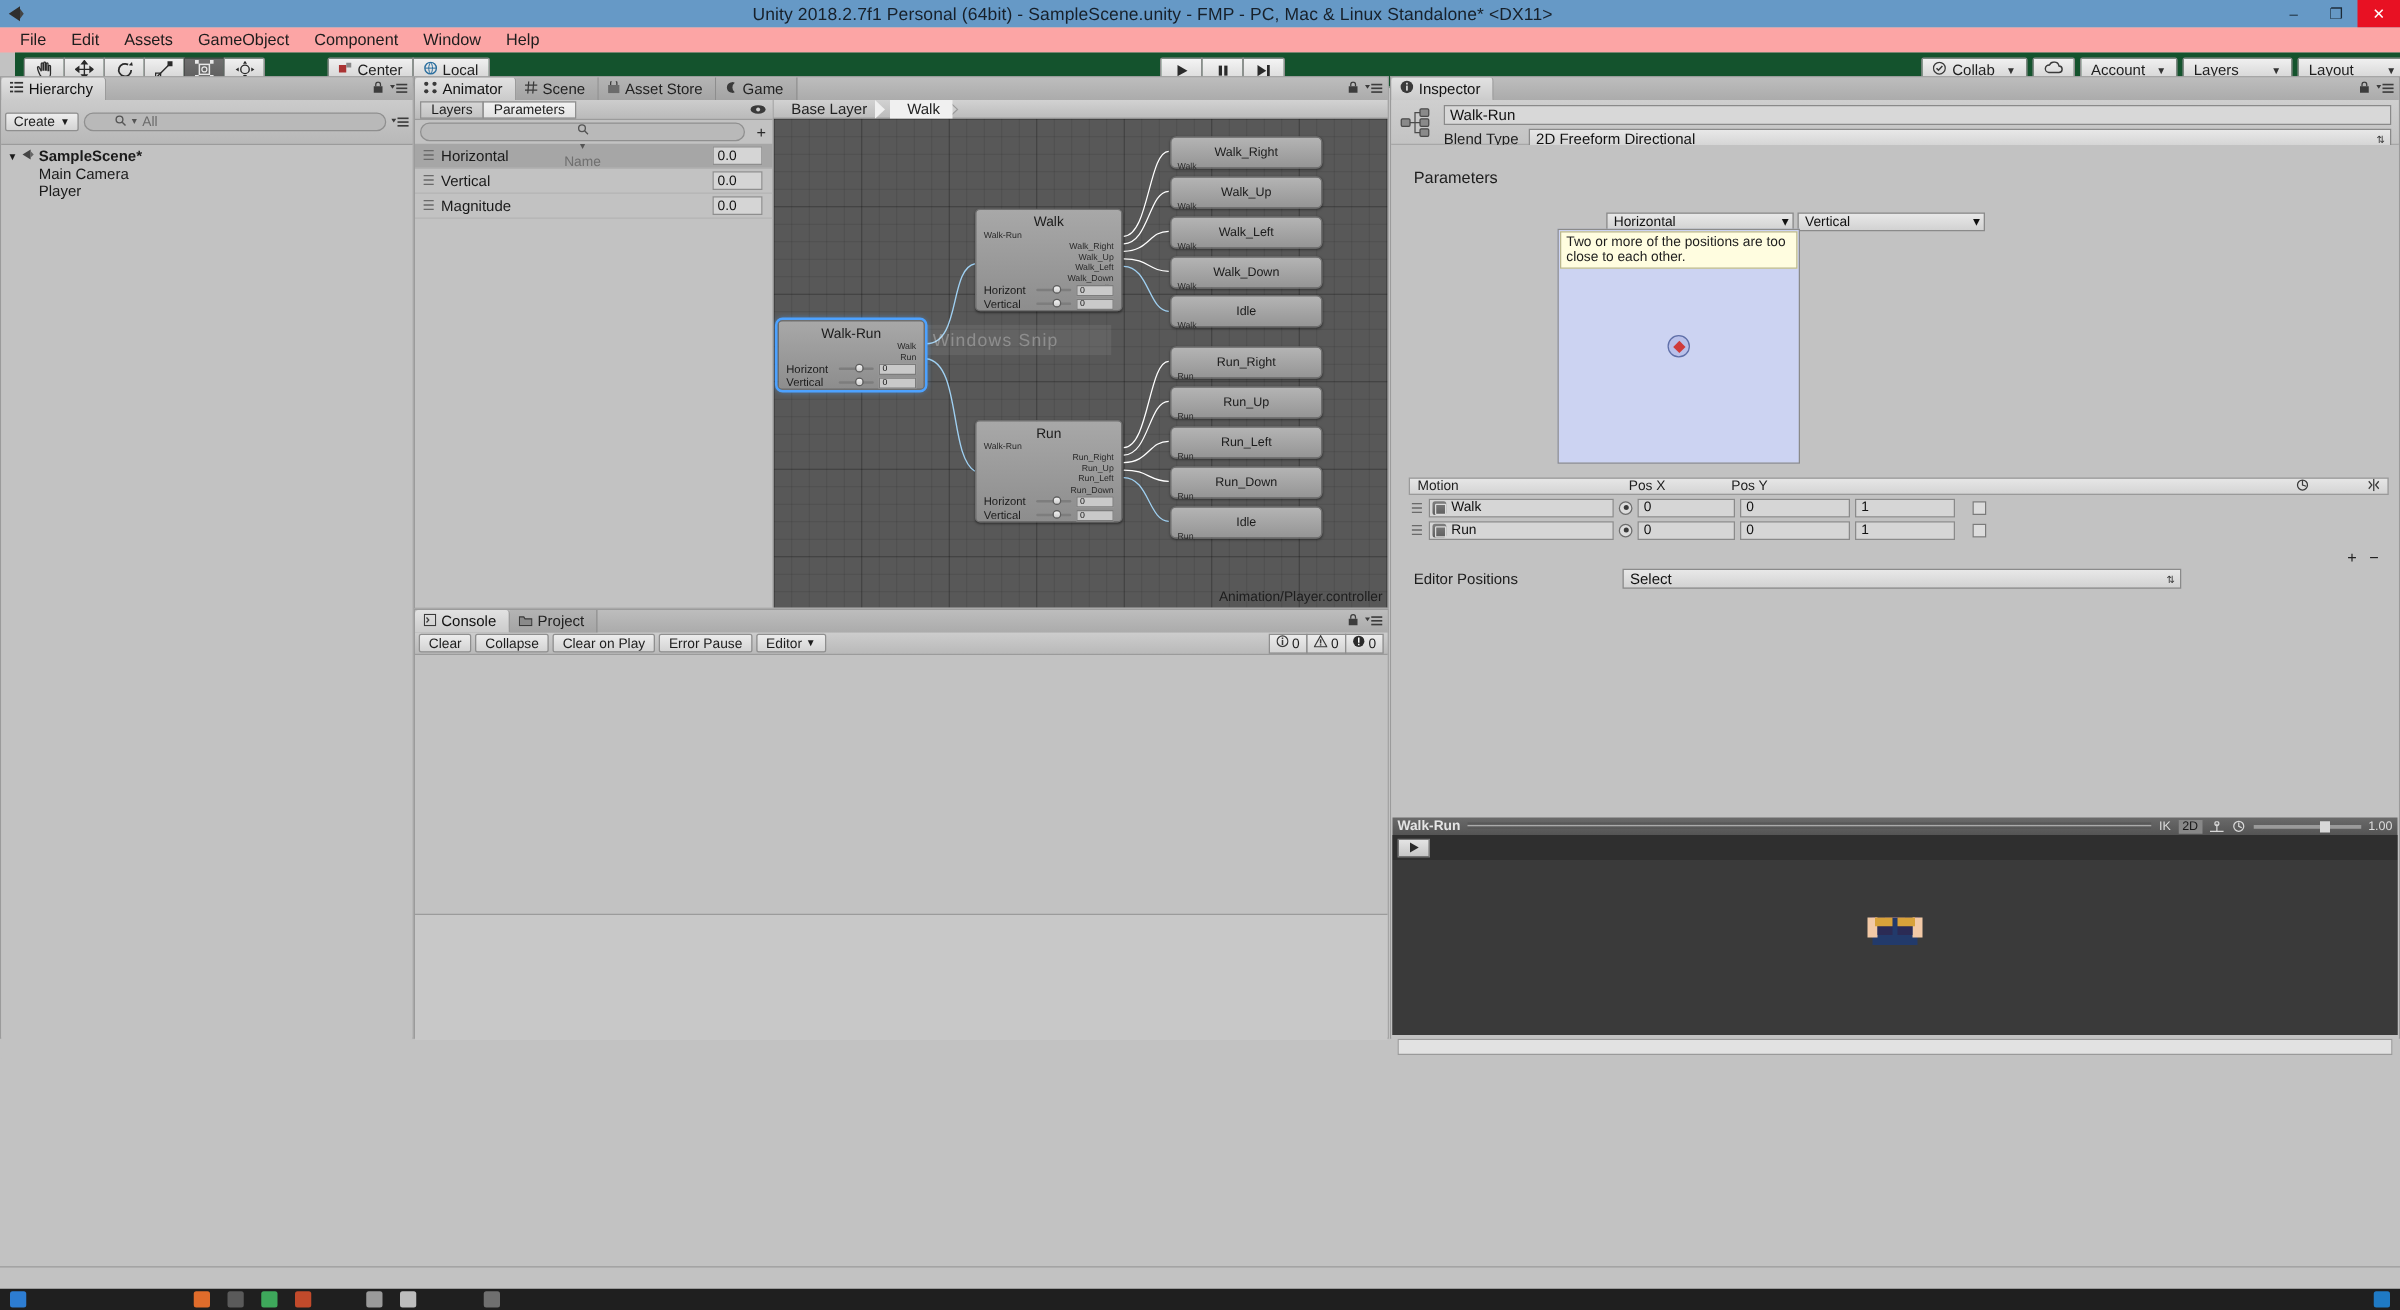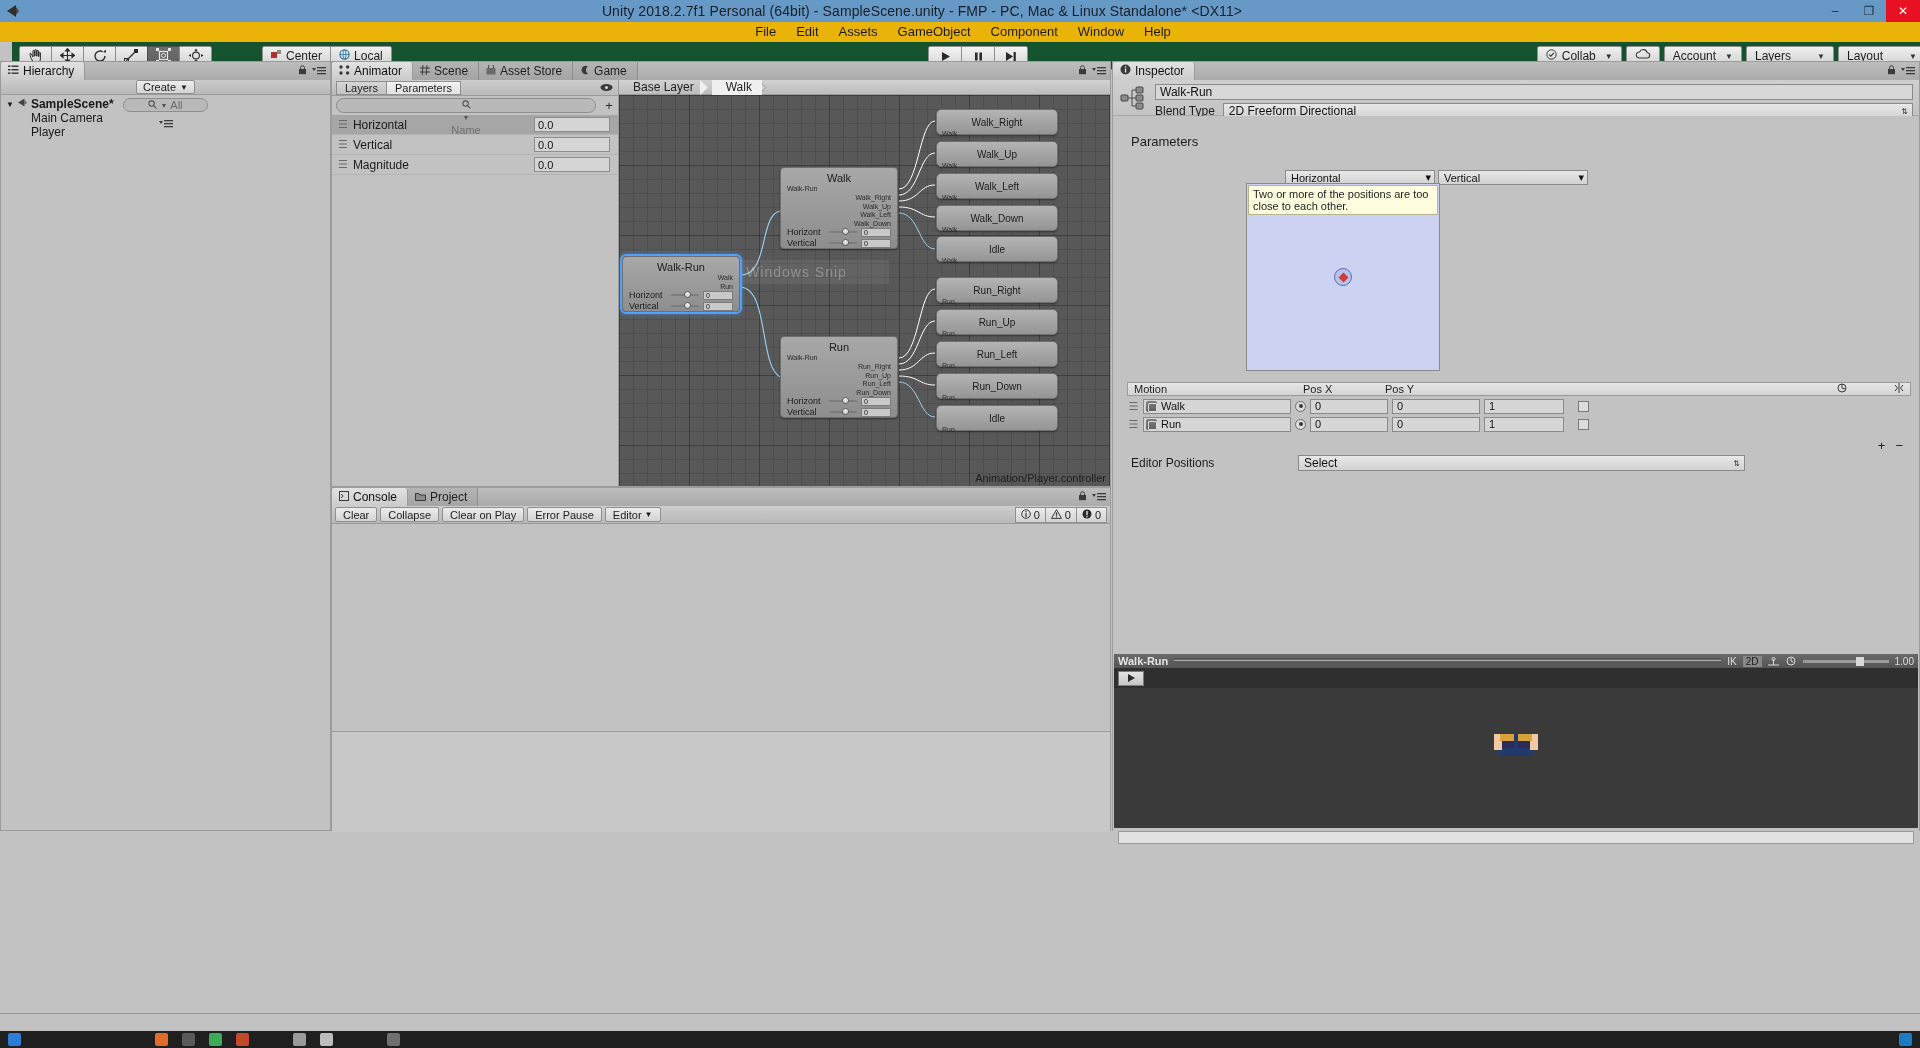--- a/index.html
+++ b/index.html
@@ -23,21 +23,21 @@
     flex:1; text-align:center; color:#17202a; font-size:14px; letter-spacing:.1px;
   }
   .winbtns { display:flex; height:22px; }
   .winbtn { width:34px; height:22px; display:flex; align-items:center; justify-content:center;
             color:#1c2b38; font-size:12px; }
   .winbtn.close { background:#e81123; color:#fff; }
 
   
   .menubar {
     position:absolute; left:0; top:22px; width:1920px; height:20px;
-    background:#eab308; display:flex; align-items:center; padding-left:6px;justify-content:center;
+    background:#fca5a5; display:flex; align-items:center; padding-left:6px;
   }
   .menuitem { padding:0 10px; font-size:13px; color:#1d1d1d; line-height:20px; }
 
   
   .maintoolbar {
     position:absolute; left:12px; top:42px; width:1920px; height:28px;
     background:#14532d; border-bottom:1px solid #9a9a9a;
     display:flex; align-items:center;gap:27px;
   }
   .tgrp { display:flex; margin-left:7px; }
@@ -83,22 +83,22 @@
     height:18px; padding:0 10px 0 7px; display:flex; align-items:center; gap:4px;
     font-size:12px; color:#222; background:linear-gradient(#b4b4b4,#a4a4a4);
     border-right:1px solid #8d8d8d;
   }
   .tab.active { background:linear-gradient(#e2e2e2,#cbcbcb); color:#111;
                 border-radius:3px 3px 0 0; border-right:1px solid #9b9b9b; }
   .tabstrip .tright { position:absolute; right:4px; bottom:2px; display:flex; align-items:center; gap:5px; }
 
   
   #hierarchy { left:0px; top:61px; width:331px; height:770px; }
-  .hier-toolbar { height:15px; background:linear-gradient(#cbcbcb,#b8b8b8);
-                  border-bottom:1px solid #9b9b9b; display:flex; align-items:center; padding:0 3px; gap:4px;flex-direction:column; }
+  .hier-toolbar { height:36px; background:linear-gradient(#cbcbcb,#b8b8b8);
+                  border-bottom:1px solid #9b9b9b; display:flex; align-items:center; padding:0 3px; gap:4px; }
   .minibtn { height:15px; padding:0 6px; border:1px solid #8f8f8f; background:linear-gradient(#eee,#d4d4d4);
              display:flex; align-items:center; font-size:11px; color:#1d1d1d; border-radius:2px; }
   .searchbox { flex:1; height:15px; background:#b9b9b9; border:1px solid #8f8f8f; border-radius:8px;
                display:flex; align-items:center; padding:0 24px; gap:3px; font-size:11px; color:#6b6b6b; }
   .hier-body { background:#c2c2c2; height:calc(100% - 37px); padding-top:2px; }
   .hrow { height:14px; display:flex; align-items:center; font-size:12px; color:#1a1a1a; padding-left:5px; gap:3px; }
   .hrow.scene { font-weight:bold; }
   .hrow .indent { width:22px; }
 
   
@@ -108,21 +108,21 @@
   .subtab { height:14px; padding:0 8px; font-size:11px; display:flex; align-items:center;
             border:1px solid #8f8f8f; background:linear-gradient(#d6d6d6,#c3c3c3); margin-right:-1px; color:#1d1d1d;}
   .subtab.active { background:linear-gradient(#f2f2f2,#e2e2e2); }
   .param-search { height:15px; margin:2px 4px; background:#b9b9b9; border:1px solid #8f8f8f; border-radius:8px;
                   display:flex; align-items:center; padding:0 6px; font-size:11px; color:#6f6f6f; gap:3px;flex-direction:column;}
   .plist { }
   .prow { height:20px; display:flex; align-items:center; padding-left:6px; gap:6px; font-size:12px; color:#1a1a1a;
           border-bottom:1px solid #b4b4b4; }
   .prow.sel { background:#a6a6a6; }
   .prow .pname { flex:1; }
-  .pval { width:76px; height:15px; margin-right:8px; background:#d5d5d5; border:1px solid #8e8e8e;
+  .pval { width:40px; height:15px; margin-right:8px; background:#d5d5d5; border:1px solid #8e8e8e;
           font-size:11px; color:#111; padding-left:3px; line-height:14px; }
   .drag { color:#6a6a6a; font-size:11px; letter-spacing:-1px;}
 
   
   .graph-wrap { position:absolute; left:287px; top:18px; right:0; bottom:0; }
   .breadcrumb { height:15px; background:linear-gradient(#d2d2d2,#bcbcbc); display:flex; align-items:center;
                 font-size:12px; color:#222; border-bottom:1px solid #9b9b9b;}
   .crumb { padding:0 10px 0 14px; height:15px; display:flex; align-items:center; position:relative;}
   .crumb.on { background:#f0f0f0; }
   .graph { position:absolute; left:0; top:15px; right:0; bottom:0; background:#585858; overflow:hidden; }

